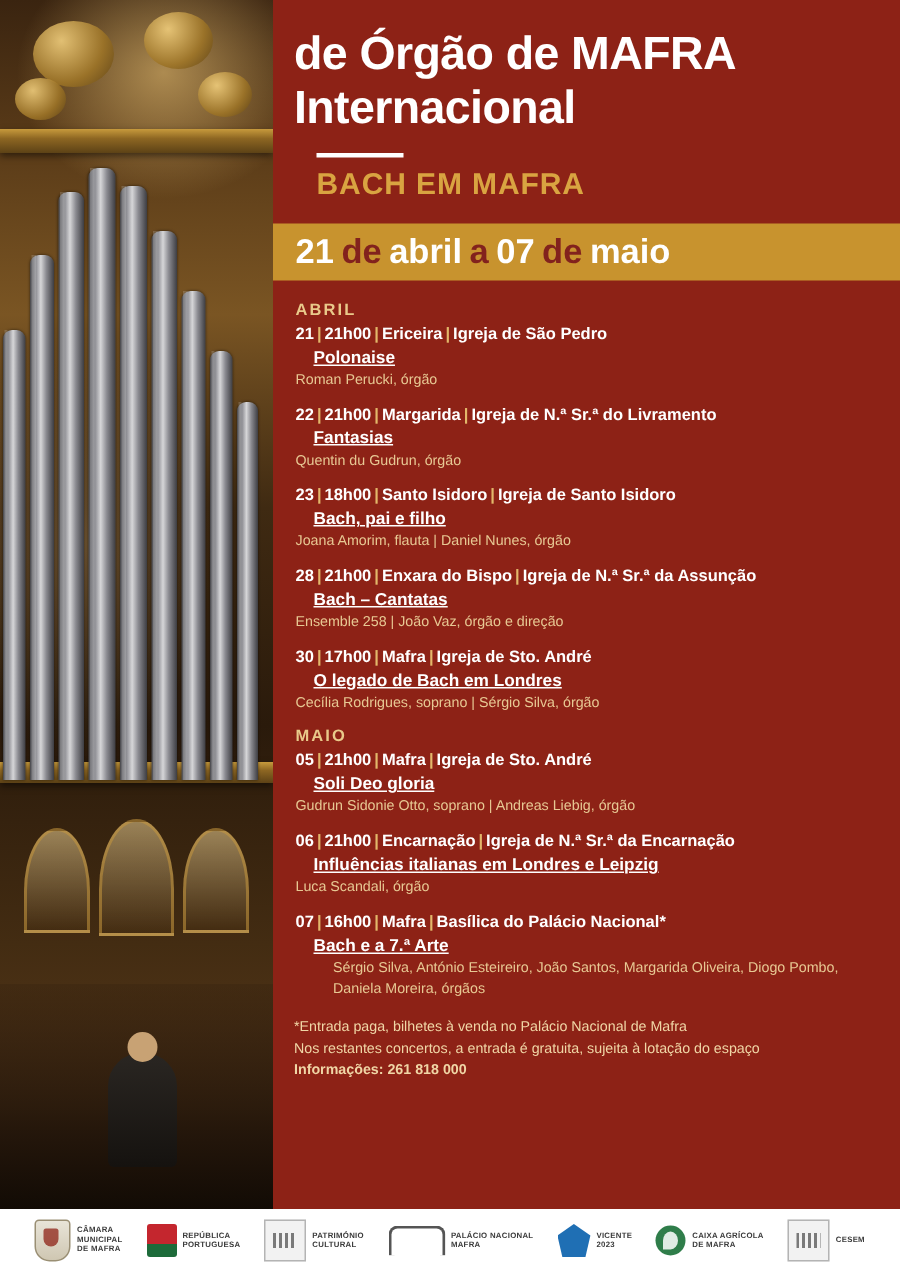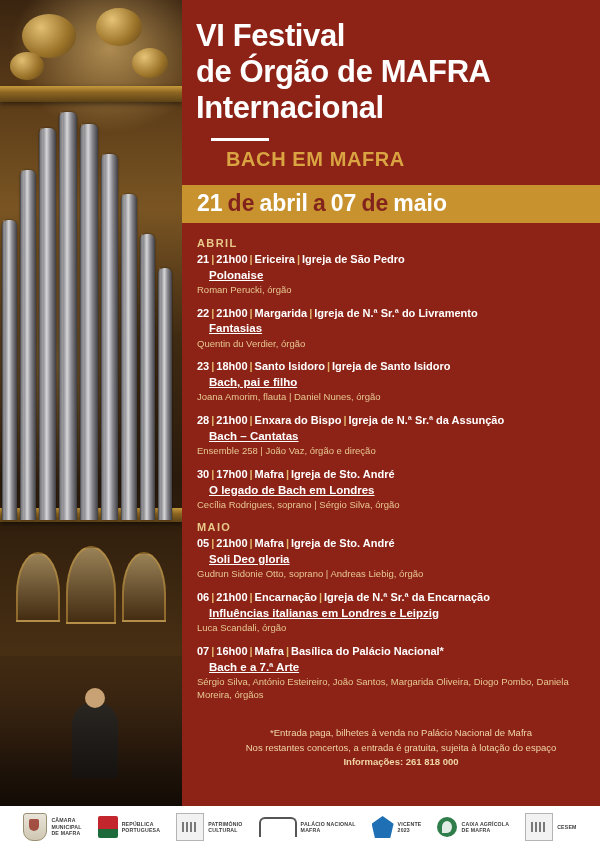--- a/index.html
+++ b/index.html
@@ -127,21 +127,21 @@
     letter-spacing: -0.4px;
     white-space: nowrap;
   }
   .rule {
     width: 58px;
     height: 3px;
     background: #ffffff;
     margin: 12px 0 7px 15px;
   }
   .subtitle {
-    margin-left: 30px;
+    margin-left: 15px;
     font-size: 20px;
     font-weight: bold;
     color: #d9a441;
     letter-spacing: 0.6px;
   }
   .dates-bar {
     margin: 14px 0 0 0;
     background: #c8932e;
     height: 38px;
     display: flex;
@@ -198,28 +198,29 @@
     margin-left: 12px;
   }
   .ev-perf {
     font-size: 9.5px;
     color: #e7c893;
     line-height: 1.45;
     white-space: nowrap;
   }
   .ev-perf.wrap {
     white-space: normal;
+    margin-left: 25px;
   }
   .month.maio {
     margin-top: 10px;
   }
   .notes {
-    margin-top: 24px;
-    padding: 0 6px 0 26px;
-    text-align: center;
+    margin-top: 12px;
+    padding: 0 6px 0 14px;
+    text-align: left;
   }
   .note {
     font-size: 9.5px;
     color: #f0d6a6;
     line-height: 1.5;
     white-space: nowrap;
   }
   .note.bold {
     font-weight: bold;
   }
@@ -343,21 +344,20 @@
     <div class="arch" style="left:66px;top:546px;width:46px;height:74px;"></div>
     <div class="arch" style="left:122px;top:552px;width:40px;height:66px;"></div>
 
     <div class="dark-base"></div>
     <div class="organist"></div>
   </div>
 
   <div class="content">
 
     <div class="title-block">
-      <div class="title-line">VI Festival</div>
       <div class="title-line">de Órgão de MAFRA</div>
       <div class="title-line">Internacional</div>
       <div class="rule"></div>
       <div class="subtitle">BACH EM MAFRA</div>
     </div>
 
     <div class="dates-bar">
       <span class="d">21</span>
         <span class="sep"></span>
       <span class="w">de</span>
@@ -383,21 +383,21 @@
         </div>
         <div class="ev-piece">Polonaise</div>
         <div class="ev-perf">Roman Perucki, órgão</div>
       </div>
 
       <div class="event">
         <div class="ev-head">
           <span>22</span><span class="bar">|</span><span>21h00</span><span class="bar">|</span><span>Margarida</span><span class="bar">|</span><span>Igreja de N.ª Sr.ª do Livramento</span>
         </div>
         <div class="ev-piece">Fantasias</div>
-        <div class="ev-perf">Quentin du Verdier, órgão</div>
+        <div class="ev-perf">Quentin du Gudrun, órgão</div>
       </div>
 
       <div class="event">
         <div class="ev-head">
           <span>23</span><span class="bar">|</span><span>18h00</span><span class="bar">|</span><span>Santo Isidoro</span><span class="bar">|</span><span>Igreja de Santo Isidoro</span>
         </div>
         <div class="ev-piece">Bach, pai e filho</div>
         <div class="ev-perf">Joana Amorim, flauta | Daniel Nunes, órgão</div>
       </div>
 

